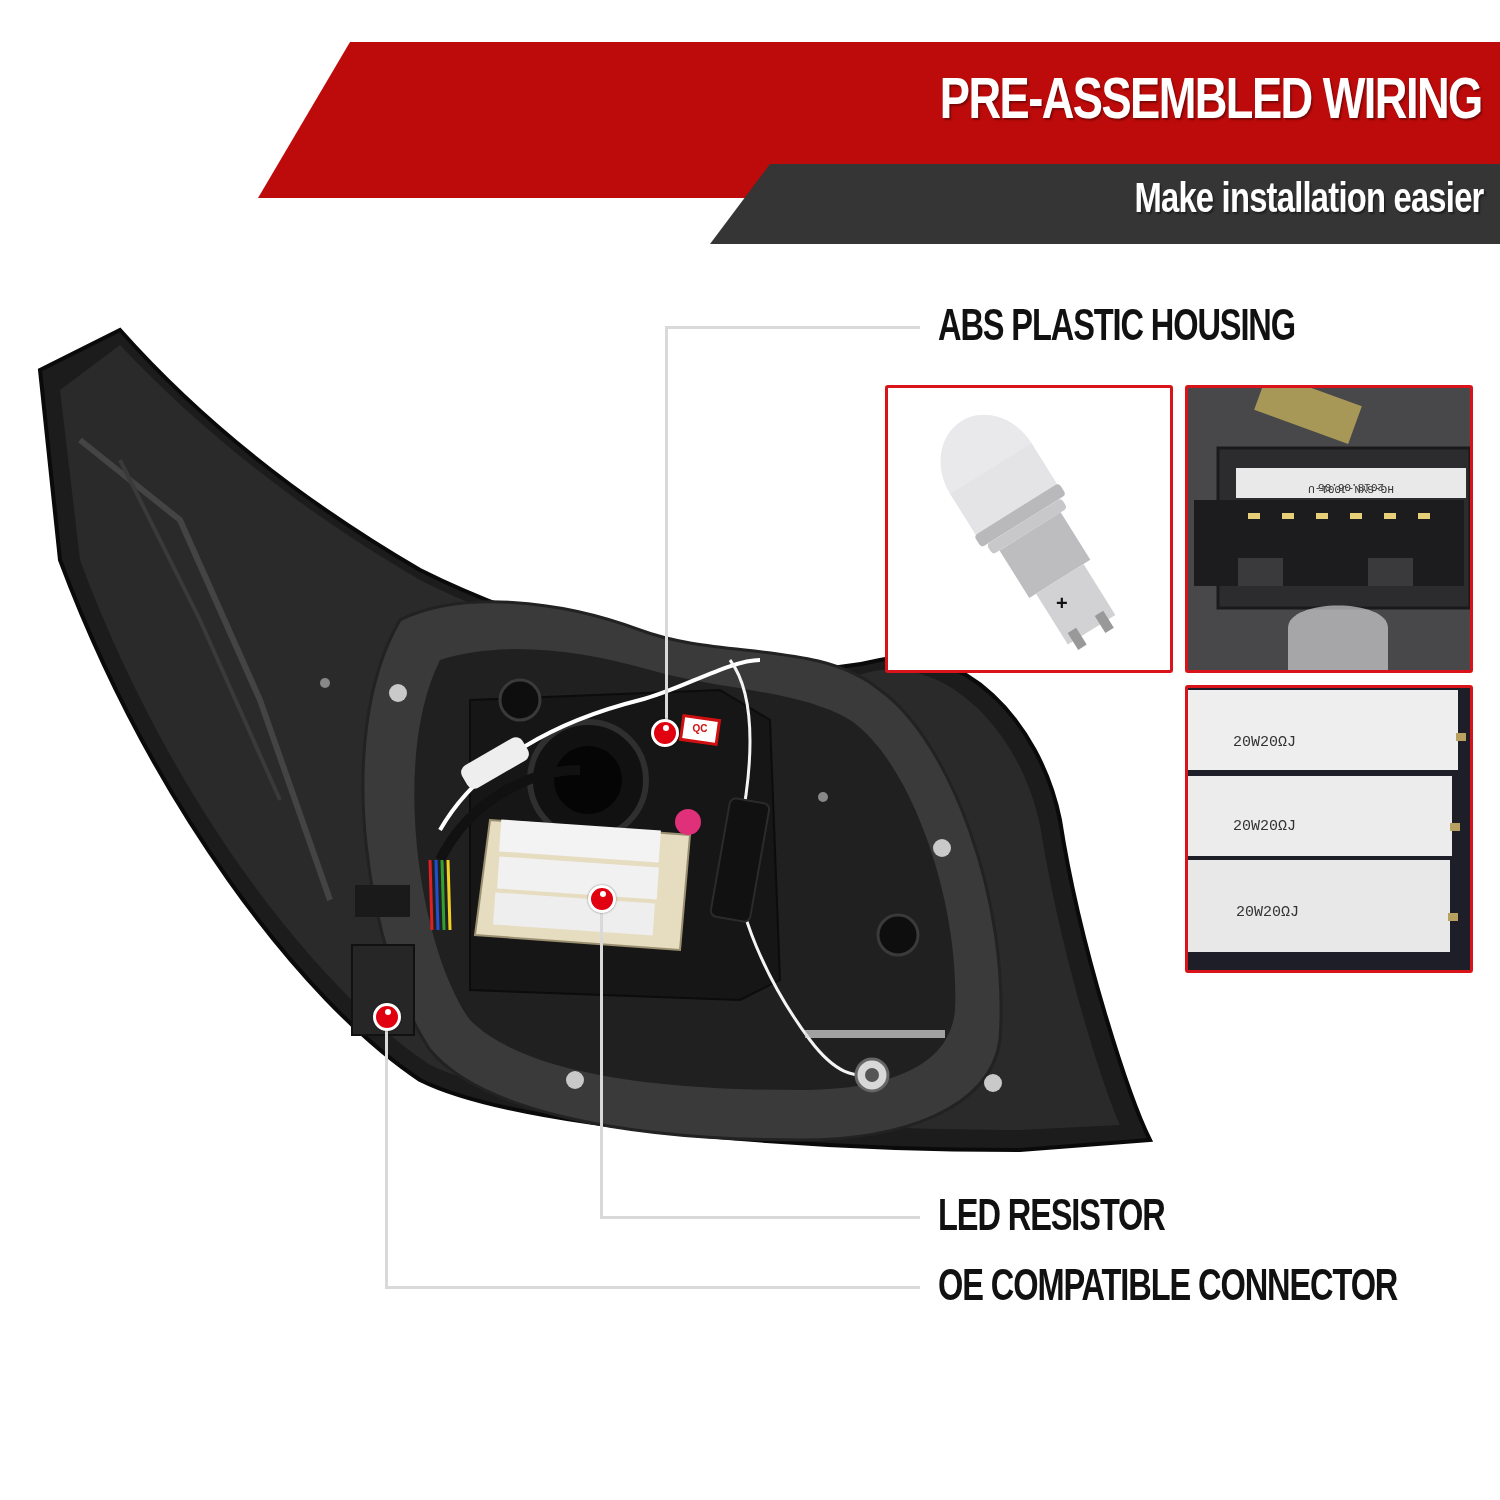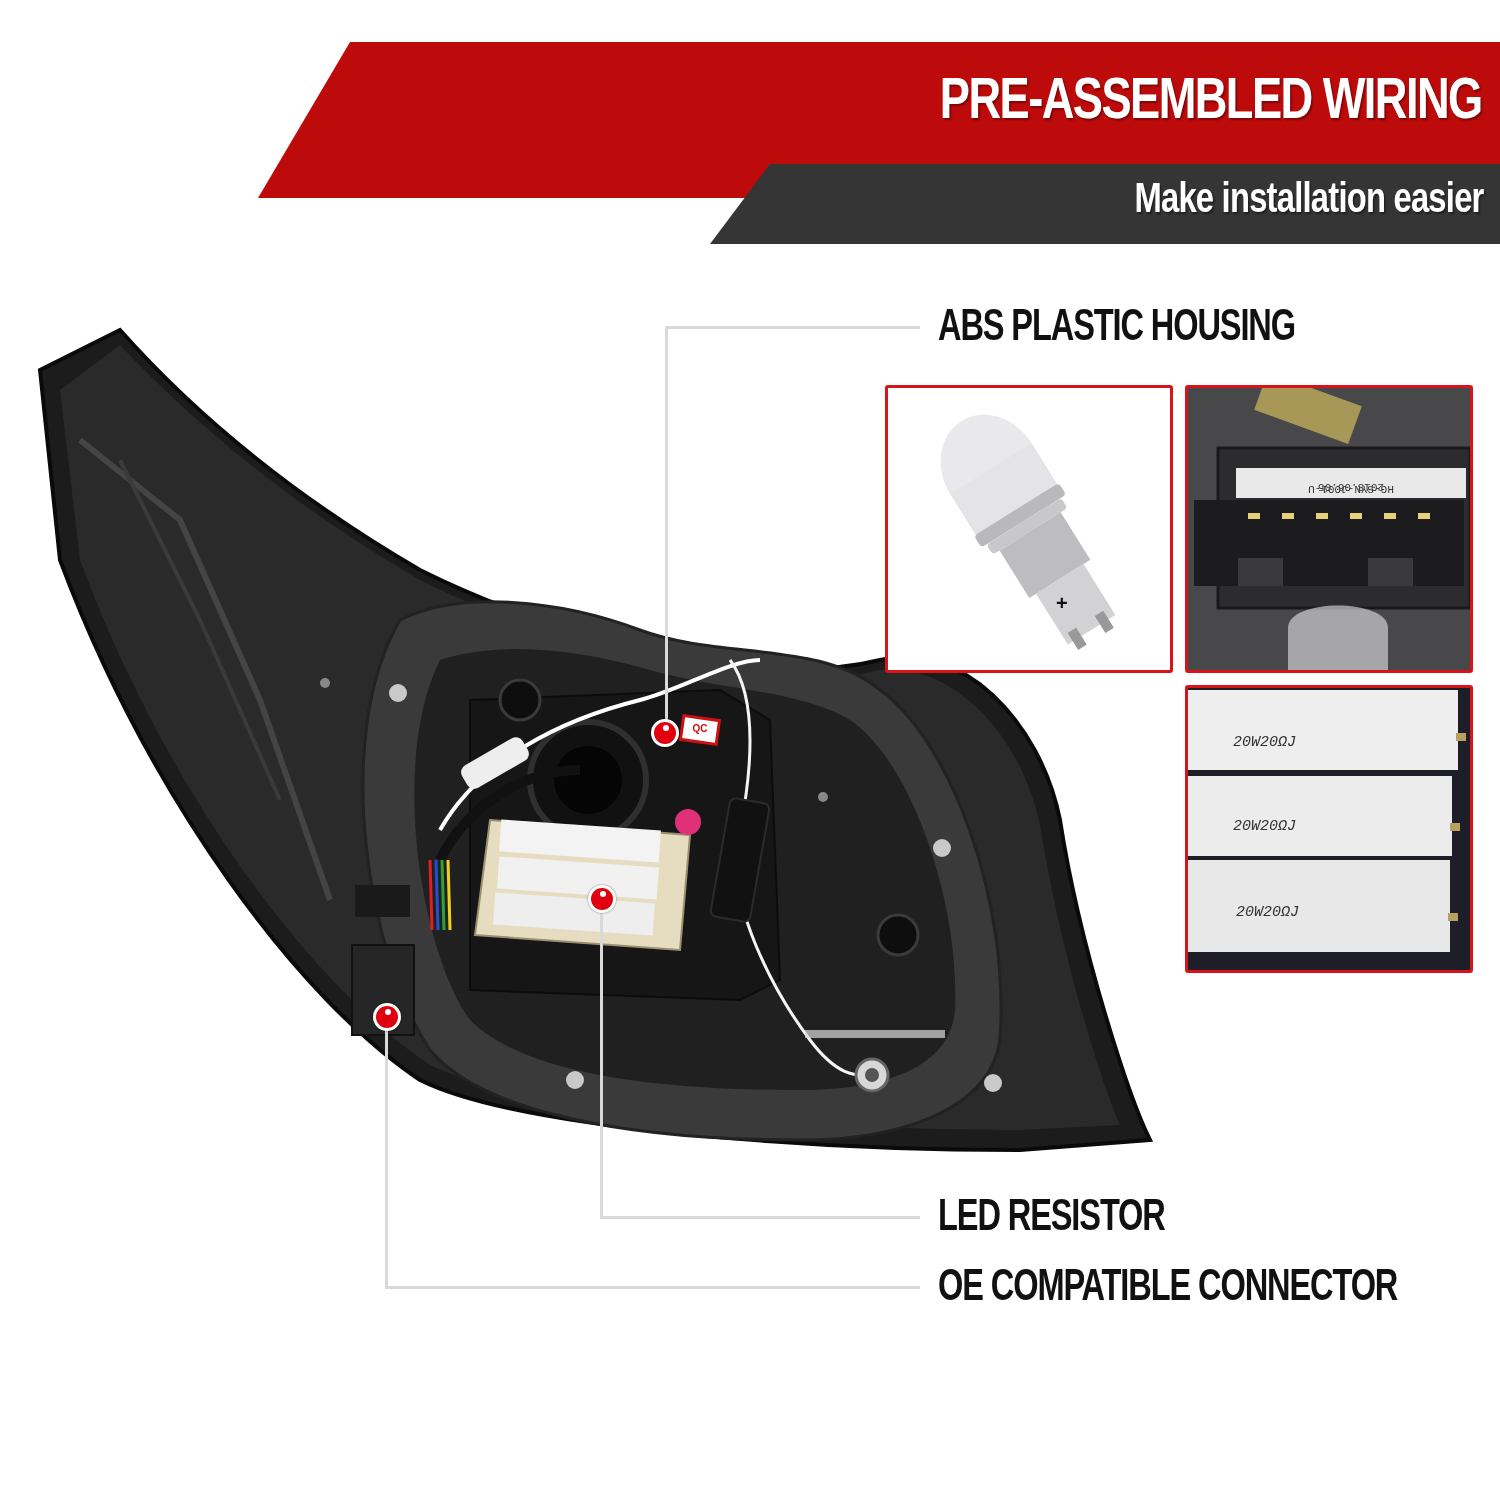--- a/index.html
+++ b/index.html
@@ -129,21 +129,21 @@
     <rect x="128" y="125" width="12" height="6" fill="#e6cf78"></rect>
     <rect x="162" y="125" width="12" height="6" fill="#e6cf78"></rect>
     <rect x="196" y="125" width="12" height="6" fill="#e6cf78"></rect>
     <rect x="230" y="125" width="12" height="6" fill="#e6cf78"></rect>
     <rect x="50" y="170" width="45" height="28" fill="#3a3a3c"></rect>
     <rect x="180" y="170" width="45" height="28" fill="#3a3a3c"></rect>
     <path d="M100 240 C100 210 200 210 200 240 L200 282 L100 282 Z" fill="#cfcfd1" opacity="0.7"></path>
   </svg>
 </div>
 
-<div class="inset" style="left:1185px;top:685px;width:282px;height:282px;background:#1e1e2a;font-style:italic;">
+<div class="inset" style="left:1185px;top:685px;width:282px;height:282px;background:#1e1e2a;">
   <svg width="282" height="282" viewBox="0 0 282 282">
     <rect width="282" height="282" fill="#1e1e28"></rect>
     <rect x="0" y="2" width="270" height="80" fill="#eeeeee"></rect>
     <rect x="0" y="88" width="264" height="80" fill="#ececec"></rect>
     <rect x="0" y="172" width="262" height="92" fill="#e8e8e8"></rect>
     <text class="resistor-text" x="45" y="58">20W20ΩJ</text>
     <text class="resistor-text" x="45" y="142">20W20ΩJ</text>
     <text class="resistor-text" x="48" y="228">20W20ΩJ</text>
     <rect x="268" y="45" width="10" height="8" fill="#b8a060"></rect>
     <rect x="262" y="135" width="10" height="8" fill="#b8a060"></rect>

